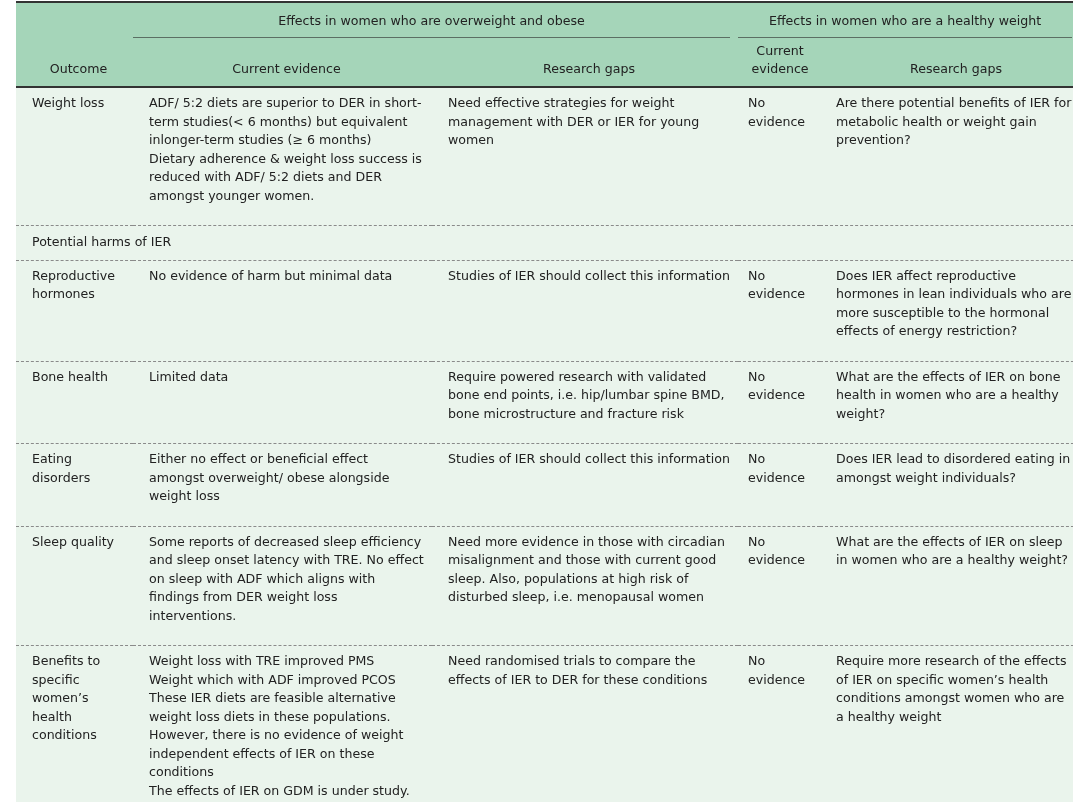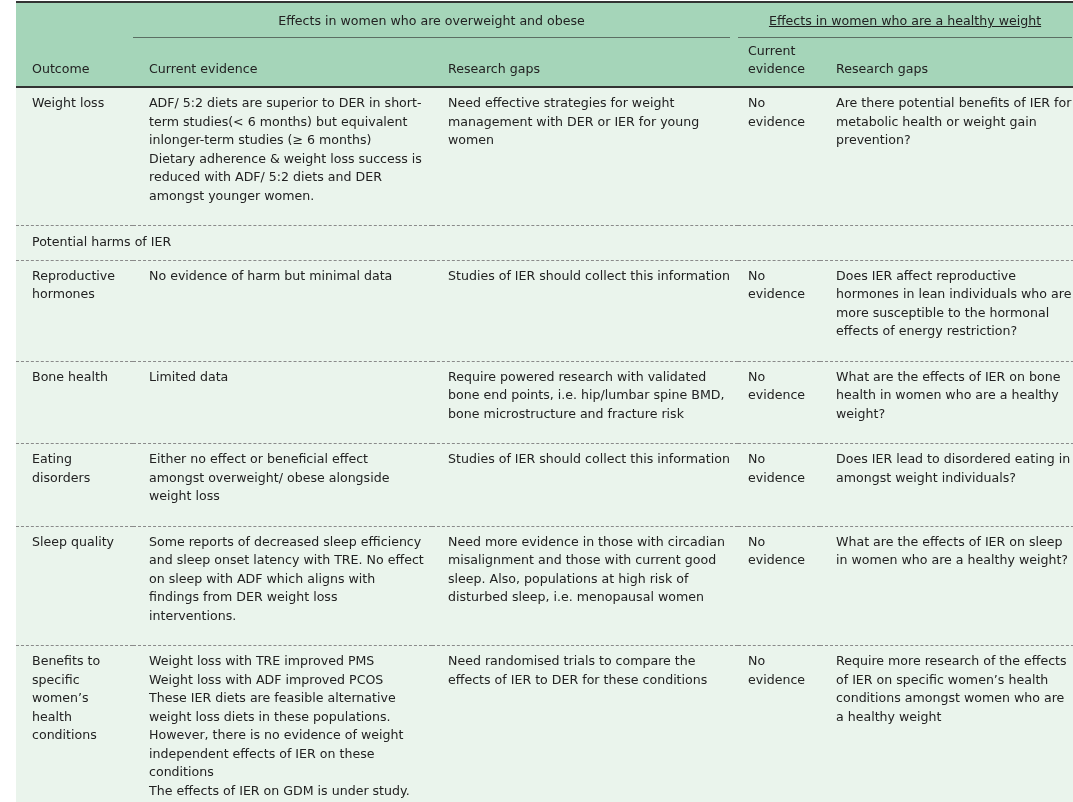--- a/index.html
+++ b/index.html
@@ -2,26 +2,26 @@
 <html><head>
   <meta charset="utf-8">
   <style>
     * { box-sizing: border-box; margin: 0; padding: 0; }
     html, body { width: 1073px; height: 802px; background: #ffffff; overflow: hidden; }
     body { font-family: "DejaVu Sans", "Liberation Sans", sans-serif; font-size: 12.6px; color: #222; }
     .wrap { position: absolute; left: 16px; top: 1px; width: 883px; }
     table { width: 1068px; border-collapse: collapse; table-layout: fixed; background: #eaf4ec; }
     thead tr { background: #a5d5b9; }
     thead { border-top: 2px solid #333; }
-    th { font-weight: normal; text-align: left; vertical-align: bottom; padding: 0; line-height: 18px; }
+    th { font-weight: normal; text-align: center; vertical-align: bottom; padding: 0; line-height: 18px; }
     td { vertical-align: top; padding: 6px 8px 20px 16px; line-height: 18.5px; }
     .grp { text-align: center; padding-top: 9px; height: 33px; vertical-align: top; }
     .grp span { display: block; border-bottom: 1px solid #5b6f63; padding-bottom: 7px; }
     .grp1 span { margin: 0 8px 0 0; }
-    .grp2 span { margin: 0 12px 0 0; text-decoration: underline; }
+    .grp2 span { margin: 0 12px 0 0; }
     .sub th { padding: 4px 8px 8px 16px; }
     thead .sub { border-bottom: 2px solid #333; }
     tbody tr { border-bottom: 1px dashed #8a8a8a; }
     tbody tr:last-child { border-bottom: 1px solid #737373; }
     td.c1 { padding-left: 16px; }
     td.c2, th.c2 { padding-left: 16px; }
     td.c3, th.c3 { padding-left: 16px; }
     td.c4, th.c4 { padding-left: 10px; }
     td.c5, th.c5 { padding-left: 16px; }
     .section td { padding-top: 7px; padding-bottom: 8px; }
@@ -111,21 +111,21 @@
         </td>
         <td class="c3">Need more evidence in those with circadian misalignment and those with current good sleep. Also, populations at high risk of disturbed sleep, i.e. menopausal women</td>
         <td class="c4">No evidence</td>
         <td class="c5">What are the effects of IER on sleep in women who are a healthy weight?</td>
       </tr>
 
       <tr>
         <td class="c1">Benefits to specific women’s health conditions</td>
         <td class="c2">
           <span class="line">Weight loss with TRE improved PMS</span>
-          <span class="line">Weight loss with ADF improved PCOS</span>
+          <span class="line">Weight which with ADF improved PCOS</span>
           <span class="line">These IER diets are feasible alternative weight loss diets in these populations. However, there is no evidence of weight independent effects of IER on these conditions</span>
           <span class="line">The effects of IER on GDM is under study.</span>
         </td>
         <td class="c3">Need randomised trials to compare the effects of IER to DER for these conditions</td>
         <td class="c4">No evidence</td>
         <td class="c5">Require more research of the effects of IER on specific women’s health conditions amongst women who are a healthy weight</td>
       </tr>
     </tbody>
   </table>
 </div>

